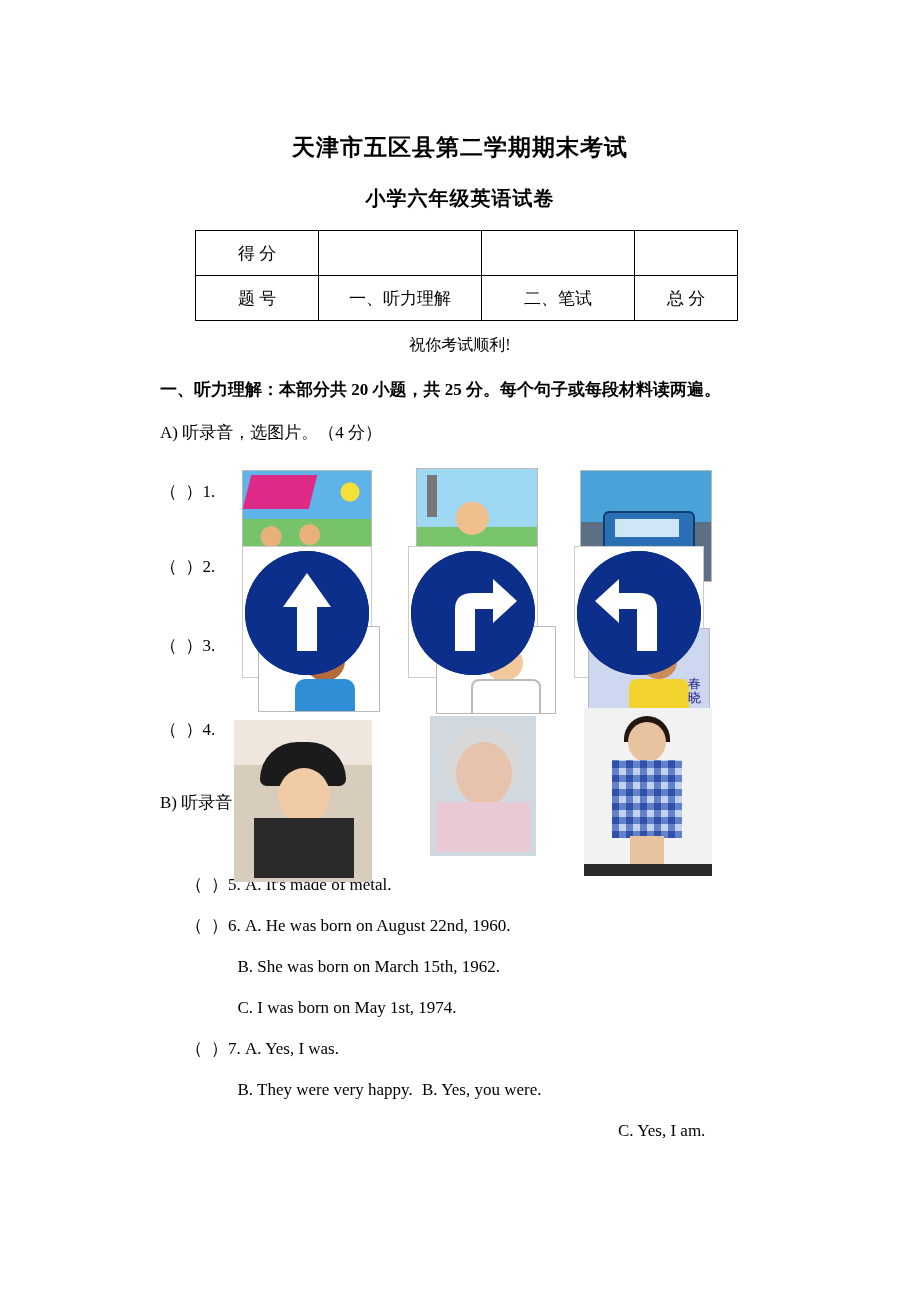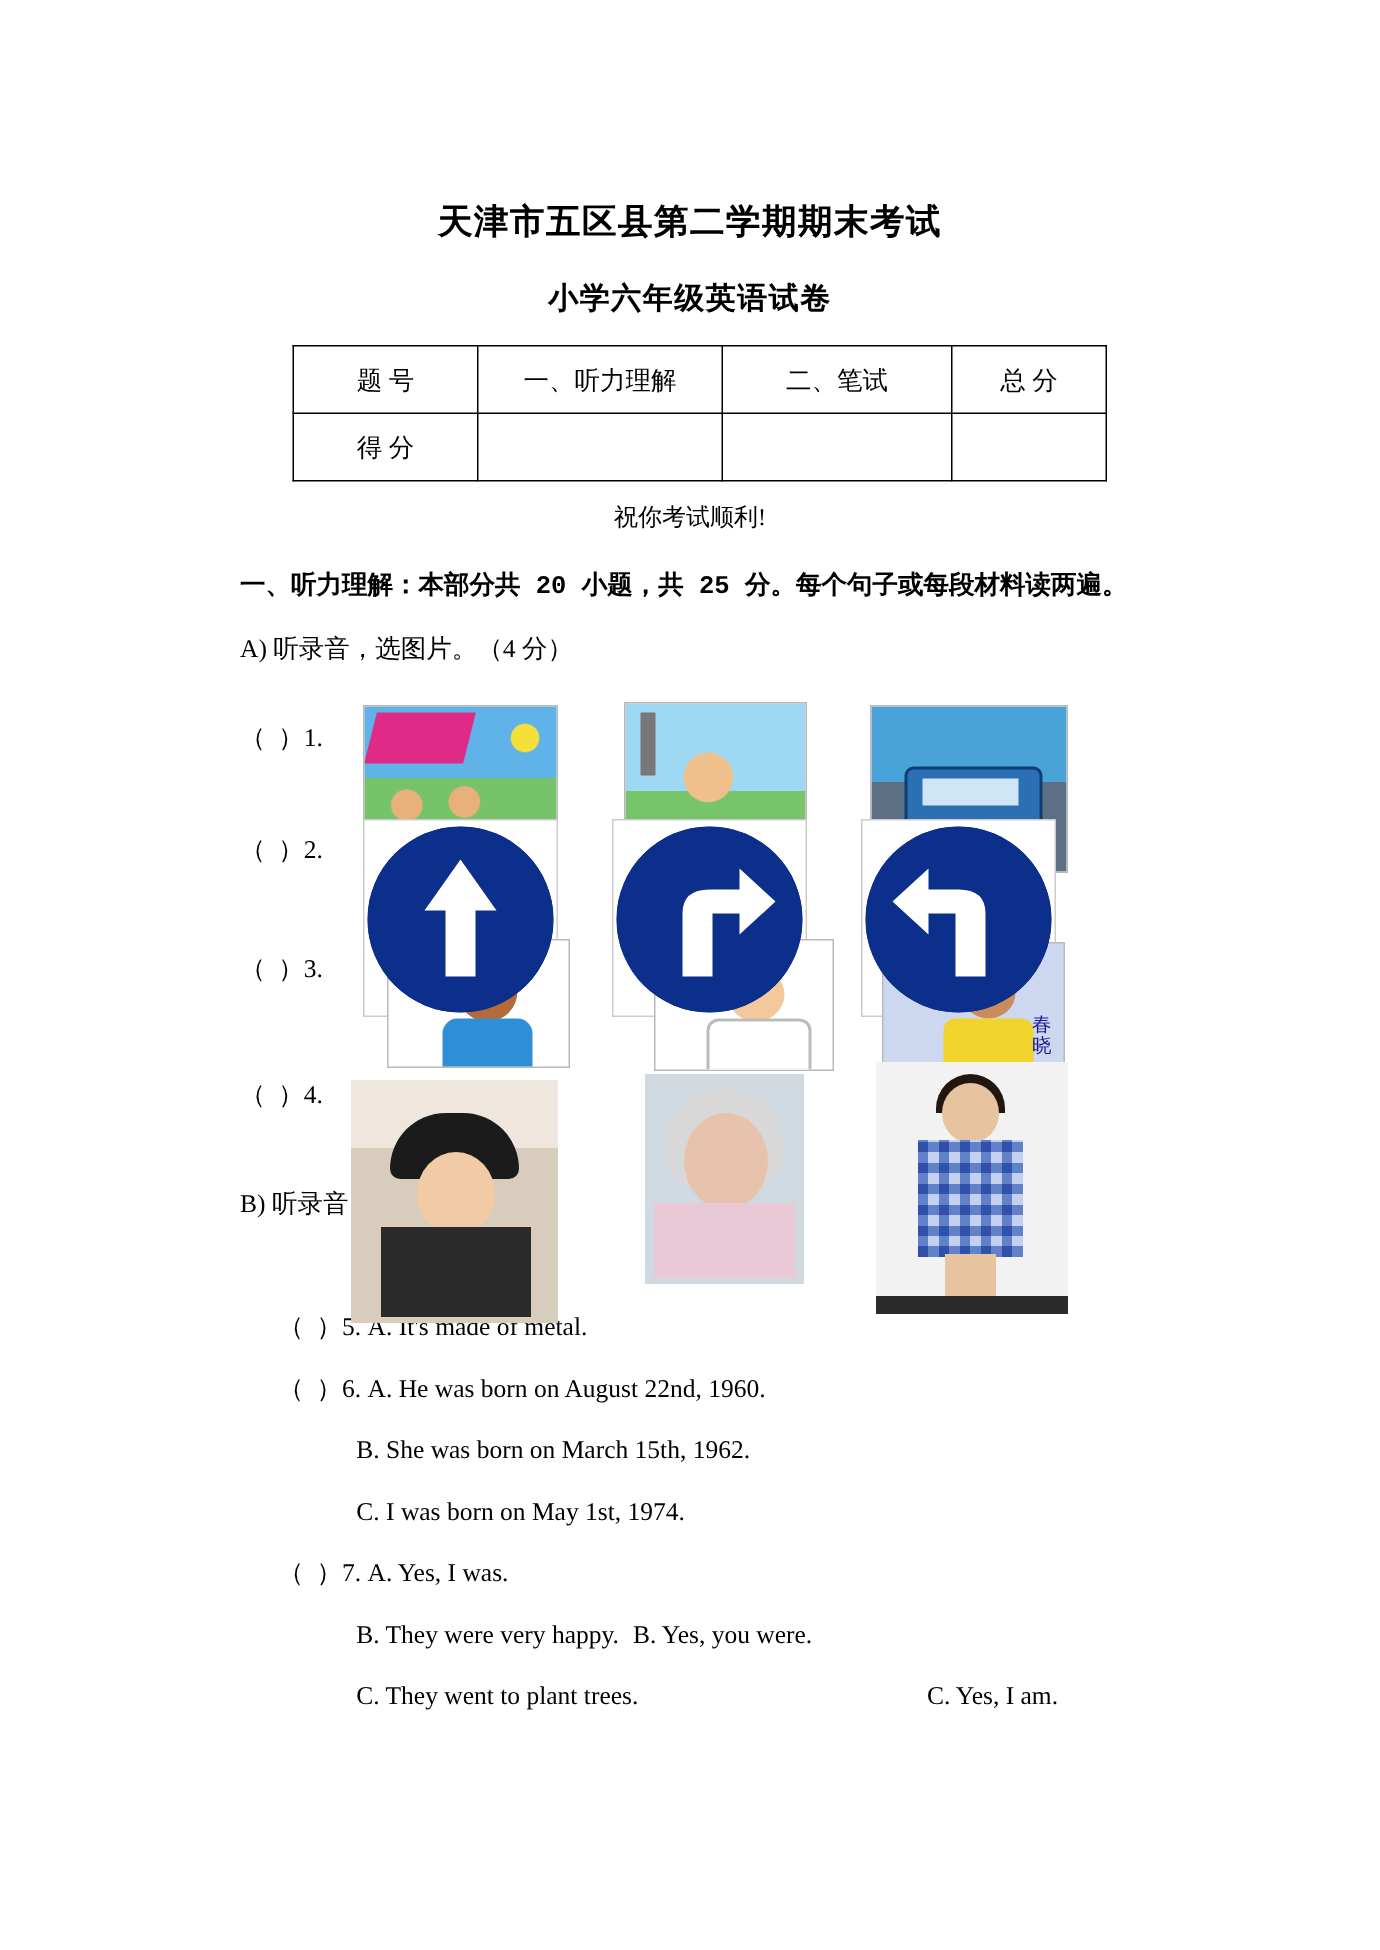--- a/index.html
+++ b/index.html
@@ -65,21 +65,21 @@
   .wish {
     font-size: 16px;
     margin: 14px 0 0 0;
     font-family: "Liberation Serif", serif;
     text-align: center;
   }
   .sec-head {
     font-size: 17px;
     font-weight: bold;
     margin: 22px 0 17px 0;
-    font-family: Liberation Mono, monospace;
+    font-family: Liberation Serif, serif;
   }
   .sub-head {
     font-size: 17px;
     margin: 20px 0 12px 0;
     font-family: "Liberation Serif", serif;
   }
   
   .picblock {
     position: absolute;
     left: 160px;
@@ -281,30 +281,30 @@
 
 <div class="page">
 
   <div class="content">
     <div class="title1">天津市五区县第二学期期末考试</div>
     <div class="title2">小学六年级英语试卷</div>
 
     <table class="score-table">
       <tbody>
           <tr>
+        <td class="col-a">得  分</td>
+        <td class="col-b"></td>
+        <td class="col-c"></td>
+        <td class="col-d"></td>
+      </tr>
+      <tr>
         <td class="col-a">题  号</td>
         <td class="col-b">一、听力理解</td>
         <td class="col-c">二、笔试</td>
         <td class="col-d">总  分</td>
-      </tr>
-      <tr>
-        <td class="col-a">得  分</td>
-        <td class="col-b"></td>
-        <td class="col-c"></td>
-        <td class="col-d"></td>
       </tr>
     </tbody>
       </table>
 
     <div class="wish">祝你考试顺利!</div>
     <div class="sec-head">一、听力理解：本部分共 20 小题，共 25 分。每个句子或每段材料读两遍。</div>
     <div class="sub-head">A) 听录音，选图片。（4 分）</div>
   </div>
 
   <div class="picblock">
@@ -388,19 +388,16 @@
 
     <div class="qline">
       <span>（  ）7.</span><span> </span><span>A. Yes, I was.</span>
       <span class="optb" style="left:262px;">B. Yes, you were.</span>
       <span class="optc" style="left:458px;">C. Yes, I am.</span>
     </div>
 
     <div class="qline indent">
       <span>B. They were very happy.</span>
     </div>
-    <div class="qline indent">
-      <span>C. They went to plant trees.</span>
-    </div>
 
   </div>
 
 </div>
 
 </body></html>

